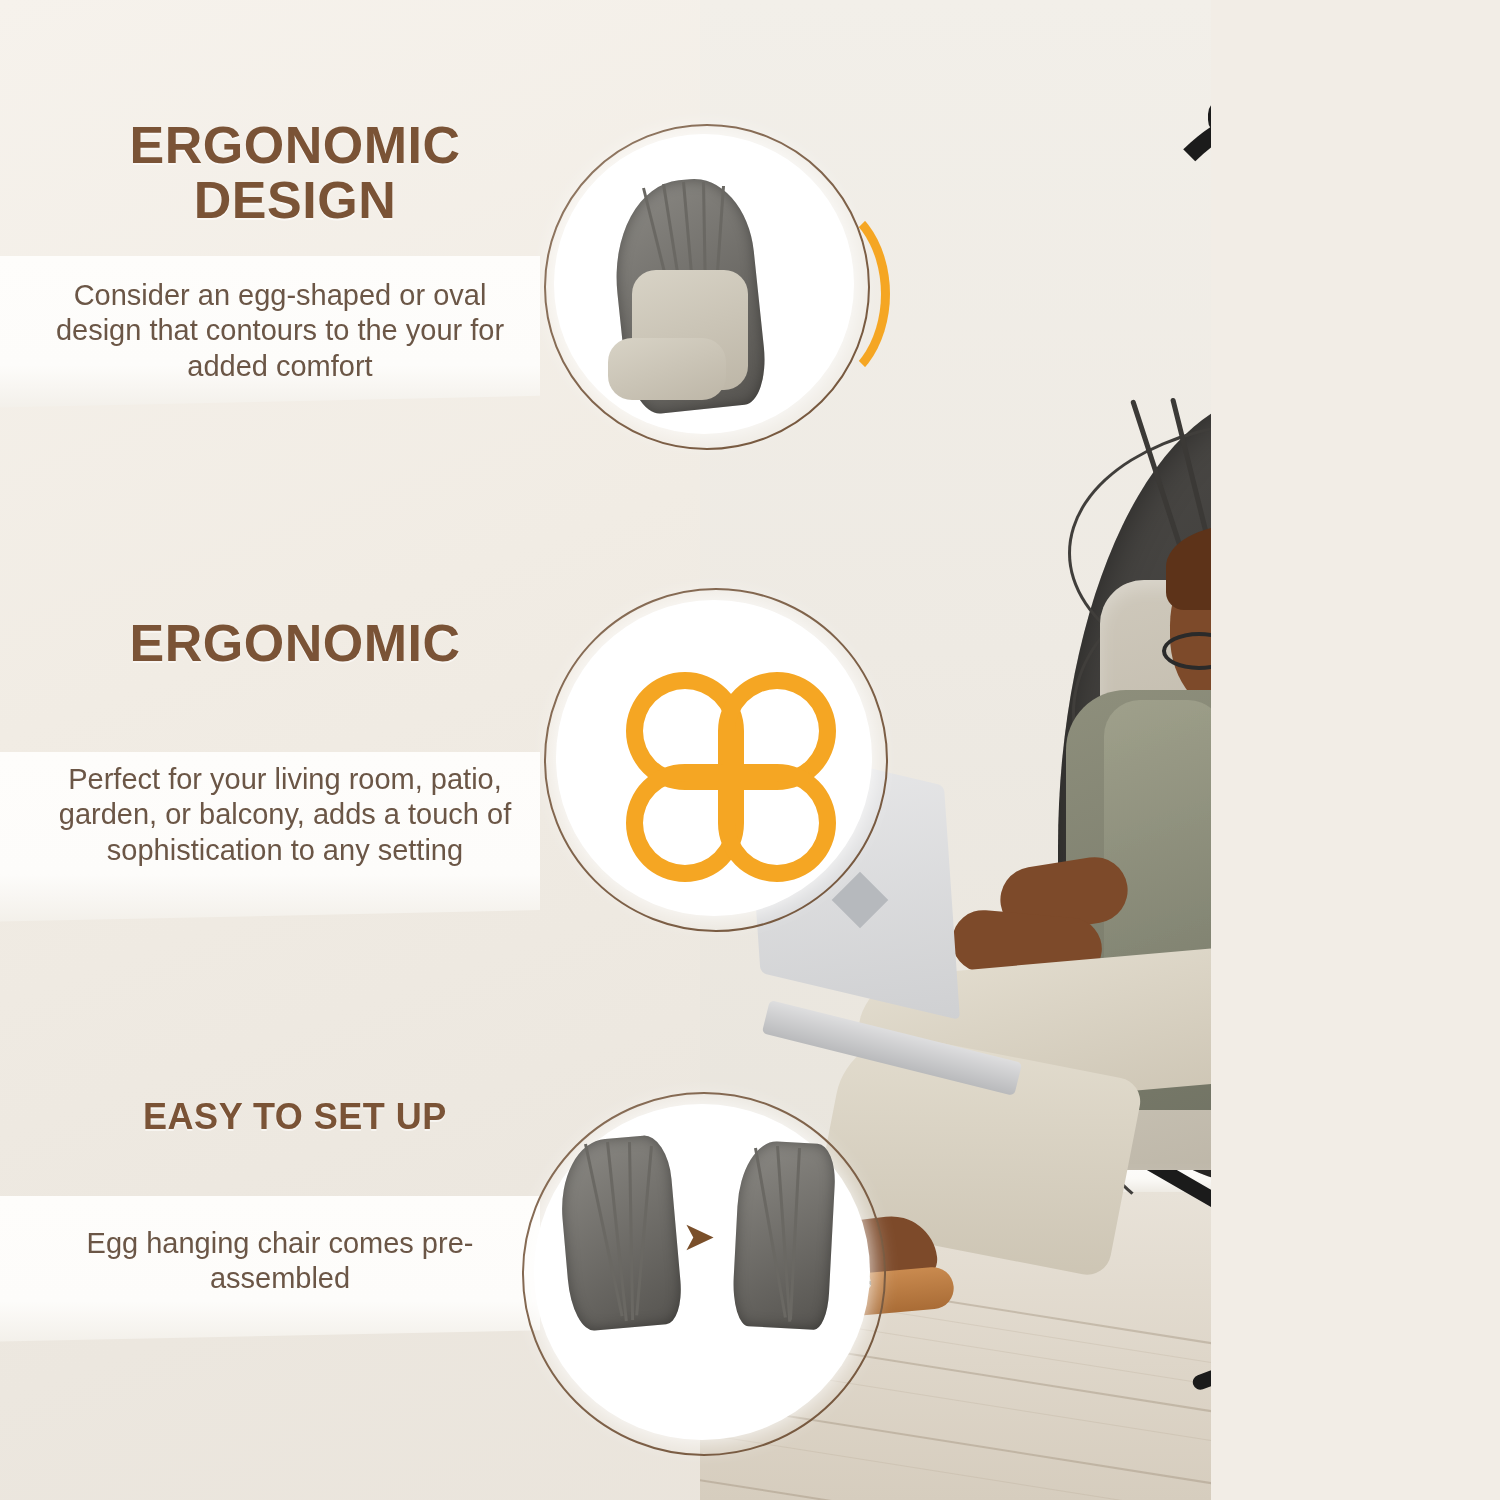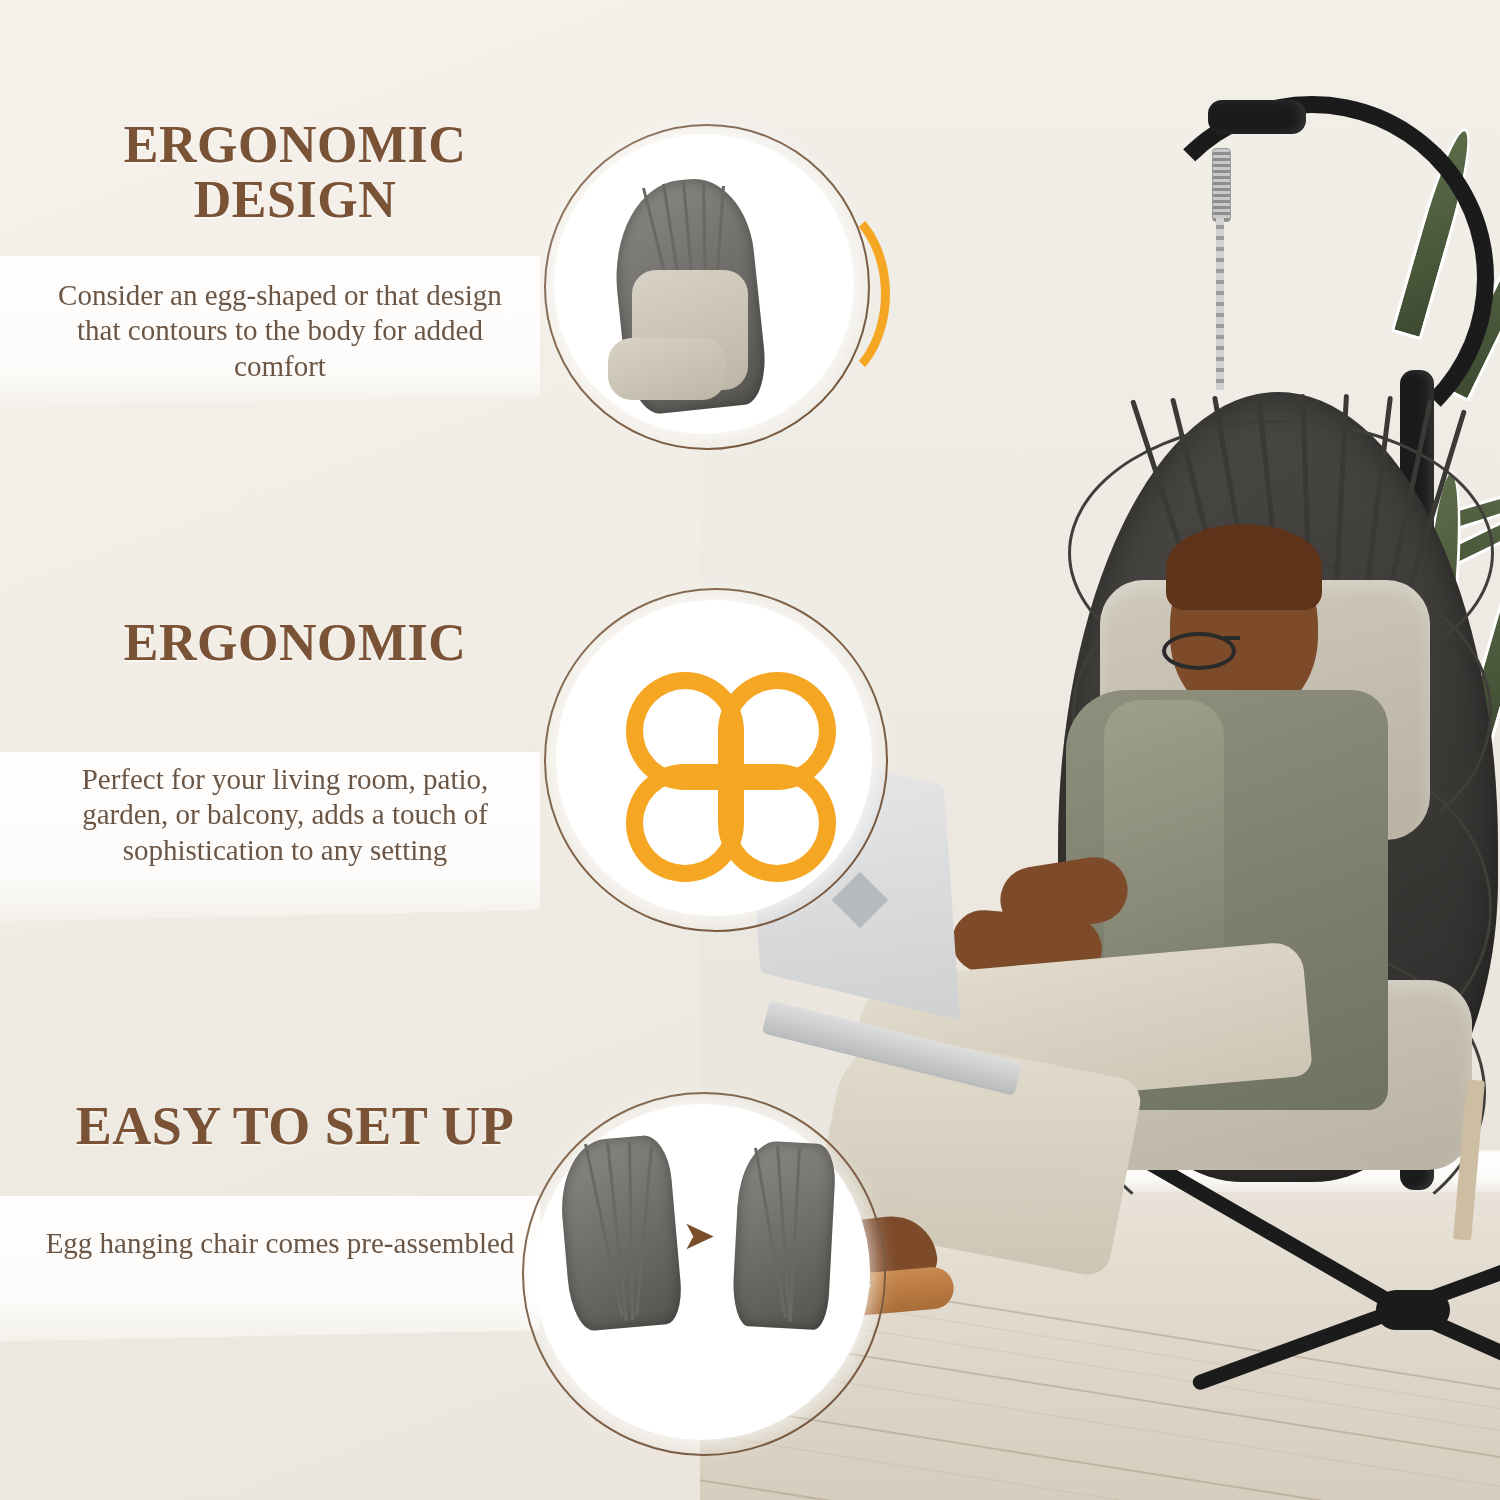--- a/index.html
+++ b/index.html
@@ -1,22 +1,22 @@
 <!DOCTYPE html>
 <html><head>
 <meta charset="utf-8">
 <style>
   html,body{margin:0;padding:0;}
   body{
     width:1500px;height:1500px;overflow:hidden;
     font-family:"Liberation Sans", sans-serif;
     background:#f2ede6;
   }
-  .stage{position:relative;width:1500px;height:1500px;overflow:hidden;
-    background:linear-gradient(160deg,#f6f2ec 0%,#f1ece4 38%,#ece7df 72%,#e9e3da 100%);font-family:Liberation Serif, serif;}
+  .stage{position:relative;width:1211px;height:1500px;overflow:hidden;
+    background:linear-gradient(160deg,#f6f2ec 0%,#f1ece4 38%,#ece7df 72%,#e9e3da 100%);}
 
   
   .photo{position:absolute;left:700px;top:0;width:800px;height:1500px;overflow:hidden;}
   .wall{position:absolute;left:0;top:0;width:800px;height:1185px;
     background:linear-gradient(180deg,#f2efe9 0%,#eeeae3 55%,#e9e5dd 100%);}
   .baseboard{position:absolute;left:0;top:1150px;width:800px;height:48px;
     background:linear-gradient(180deg,#ffffff 0%,#fbfaf7 55%,#e6e1d8 100%);
     border-top:2px solid #f7f5f1;}
   .floor{position:absolute;left:0;top:1192px;width:800px;height:308px;
     background:linear-gradient(180deg,#e8e2d8 0%,#ded6c9 55%,#d6cdbe 100%);}
@@ -185,21 +185,21 @@
 
     <div class="side-table" style="left:760px;top:1080px;width:18px;height:160px;transform:rotate(5deg);"></div>
   </div>
 
   <div class="feature">
     <div class="heading" style="left:60px;top:118px;width:470px;font-size:52px;">
       <div>ERGONOMIC</div>
       <div>DESIGN</div>
     </div>
     <div class="panel" style="left:-20px;top:256px;width:560px;height:152px;clip-path:polygon(0 0,100% 0,100% 92%,0 100%);"></div>
-    <div class="panel-text" style="left:40px;top:278px;width:480px;font-size:29px;">Consider an egg-shaped or that design that contours to the body for added comfort</div>
+    <div class="panel-text" style="left:40px;top:278px;width:480px;font-size:29px;">Consider an egg-shaped or oval design that contours to the your for added comfort</div>
 
     <div class="badge" style="left:544px;top:124px;width:322px;height:322px;">
       <div class="badge-inner" style="left:8px;top:8px;width:300px;height:300px;"></div>
     </div>
     <div class="mini" style="left:590px;top:160px;width:250px;height:250px;">
       <div class="mini-shell" style="left:28px;top:20px;width:140px;height:230px;
         border-radius:52% 40% 18% 22%/46% 34% 24% 30%;transform:rotate(-6deg);"></div>
       <div class="mini-rib" style="left:52px;top:28px;width:3px;height:206px;transform:rotate(-14deg);"></div>
       <div class="mini-rib" style="left:72px;top:24px;width:3px;height:212px;transform:rotate(-9deg);"></div>
       <div class="mini-rib" style="left:92px;top:22px;width:3px;height:216px;transform:rotate(-5deg);"></div>
@@ -223,21 +223,21 @@
     </div>
     <div style="position:absolute;left:626px;top:672px;width:176px;height:176px;">
       <div class="petal p-tl" style="left:0;top:0;"></div>
       <div class="petal p-tr" style="left:92px;top:0;"></div>
       <div class="petal p-bl" style="left:0;top:92px;"></div>
       <div class="petal p-br" style="left:92px;top:92px;"></div>
     </div>
   </div>
 
   <div class="feature">
-    <div class="heading" style="left:50px;top:1098px;width:490px;font-size:54px;">
+    <div class="heading" style="left:50px;top:1098px;width:490px;font-size:36px;">
       <div>EASY TO SET UP</div>
     </div>
     <div class="panel" style="left:-20px;top:1196px;width:560px;height:146px;clip-path:polygon(0 0,100% 0,100% 92%,0 100%);"></div>
     <div class="panel-text" style="left:40px;top:1226px;width:480px;font-size:29px;">Egg hanging chair comes pre-assembled</div>
 
     <div class="badge" style="left:522px;top:1092px;width:360px;height:360px;">
       <div class="badge-inner" style="left:10px;top:10px;width:336px;height:336px;"></div>
     </div>
     <div class="mini" style="left:556px;top:1126px;width:300px;height:280px;">
       <div class="mini-shell" style="left:8px;top:12px;width:112px;height:190px;

